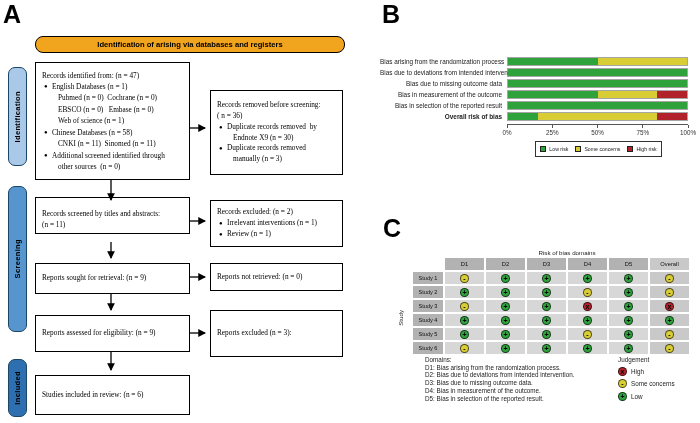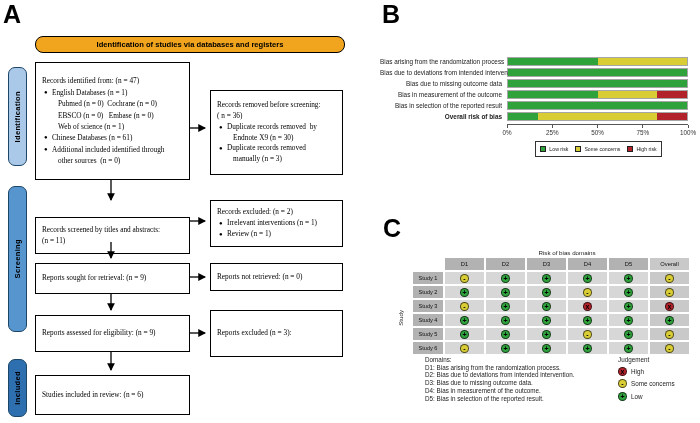--- a/index.html
+++ b/index.html
@@ -34,21 +34,21 @@
     position:absolute; background:#fff; border:1.4px solid #000;
     font-family:"Liberation Serif", serif; font-size:7.3px; color:#000;
     display:flex; flex-direction:column; justify-content:center;
     padding:2px 7px 2px 6px; line-height:10.8px;
   }
   .a-box .line { white-space:pre; display:flex; }
   .a-box .line .bullet { font-size:6px; width:10px; flex:0 0 10px; text-align:left; padding-left:2px; }
   .a-box .ind1 { padding-left:16px; }
   .a-box .ind2 { padding-left:28px; }
   #box-records-identified   { left:35px;  top:62px;  width:155px; height:118px; line-height:11.4px; }
-  #box-records-screened     { left:35px;  top:217px; width:155px; height:37px; }
+  #box-records-screened     { left:35px;  top:197px; width:155px; height:37px;justify-content:flex-end; }
   #box-reports-sought       { left:35px;  top:263px; width:155px; height:31px; }
   #box-reports-assessed     { left:35px;  top:315px; width:155px; height:37px; }
   #box-studies-included     { left:35px;  top:375px; width:155px; height:40px; }
   #box-records-removed      { left:210px; top:90px;  width:133px; height:85px; }
   #box-records-excluded     { left:210px; top:200px; width:133px; height:47px; }
   #box-reports-not-retrieved{ left:210px; top:263px; width:133px; height:28px; }
   #box-reports-excluded     { left:210px; top:310px; width:133px; height:47px; }
 
   #a-arrows { position:absolute; left:0; top:0; width:380px; height:423px; pointer-events:none; }
 
@@ -99,40 +99,41 @@
   #c-footnotes { position:absolute; left:45px; top:146px; font-size:6.3px; color:#222; line-height:7.7px; }
   #c-judgement { position:absolute; left:238px; top:146px; font-size:6.3px; color:#222; }
   .c-jud-item { display:flex; align-items:center; gap:4px; margin-top:3.5px; }
 </style>
 </head>
 <body>
 
 <div id="figure">
 
   <div class="panel-letter" id="a-letter">A</div>
-  <div id="a-banner">Identification of studies via databases and registers</div>
+  <div id="a-banner">Identification of arising via databases and registers</div>
 
   <div class="a-side" id="a-side-identification">
     <span>Identification</span>
   </div>
   <div class="a-side" id="a-side-screening">
     <span>Screening</span>
   </div>
   <div class="a-side" id="a-side-included">
     <span>Included</span>
   </div>
 
   <div class="a-box" id="box-records-identified">
       <div class="line"><span class="txt">Records identified from: (n = 47)</span></div>
       <div class="line"><span class="bullet">●</span><span class="txt">English Databases (n = 1)</span></div>
       <div class="line ind1"><span class="txt">Pubmed (n = 0)  Cochrane (n = 0)</span></div>
       <div class="line ind1"><span class="txt">EBSCO (n = 0)   Embase (n = 0)</span></div>
       <div class="line ind1"><span class="txt">Web of science (n = 1)</span></div>
-      <div class="line"><span class="bullet">●</span><span class="txt">Chinese Databases (n = 61)</span></div>
-      <div class="line"><span class="bullet">●</span><span class="txt">Additional included identified through</span></div>
+      <div class="line"><span class="bullet">●</span><span class="txt">Chinese Databases (n = 58)</span></div>
+      <div class="line ind1"><span class="txt">CNKI (n = 11)  Sinomed (n = 11)</span></div>
+      <div class="line"><span class="bullet">●</span><span class="txt">Additional screened identified through</span></div>
       <div class="line ind1"><span class="txt">other sources  (n = 0)</span></div>
     </div>
   <div class="a-box" id="box-records-screened">
       <div class="line"><span class="txt">Records screened by titles and abstracts:</span></div>
       <div class="line"><span class="txt">(n = 11)</span></div>
     </div>
   <div class="a-box" id="box-reports-sought">
       <div class="line"><span class="txt">Reports sought for retrieval: (n = 9)</span></div>
     </div>
   <div class="a-box" id="box-reports-assessed">

